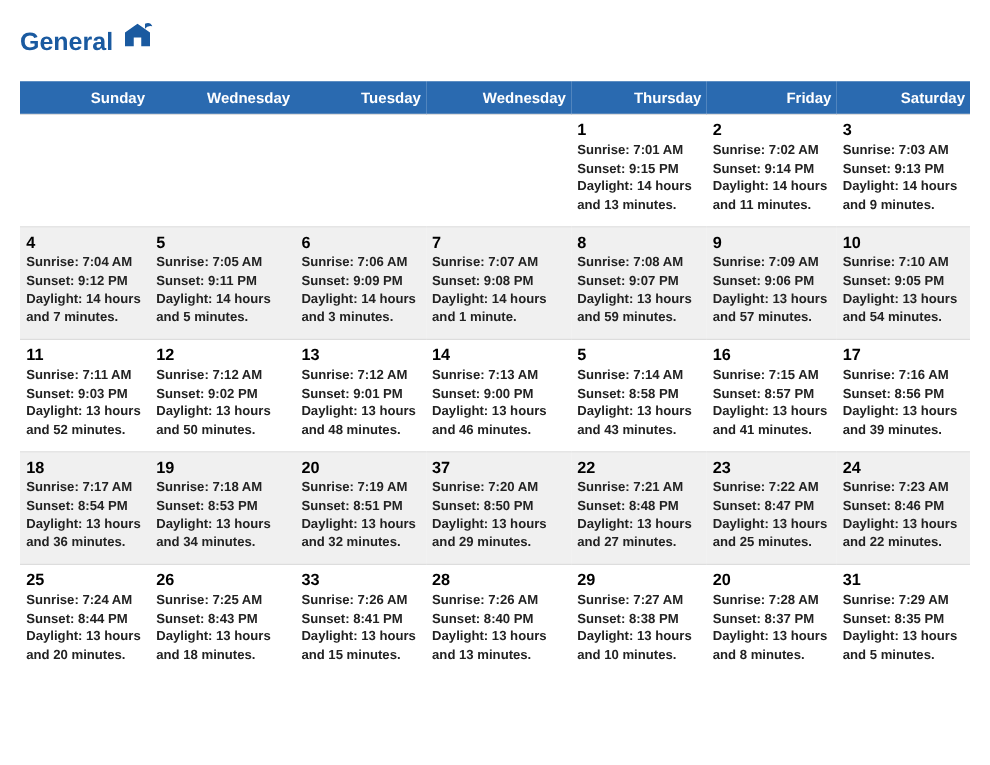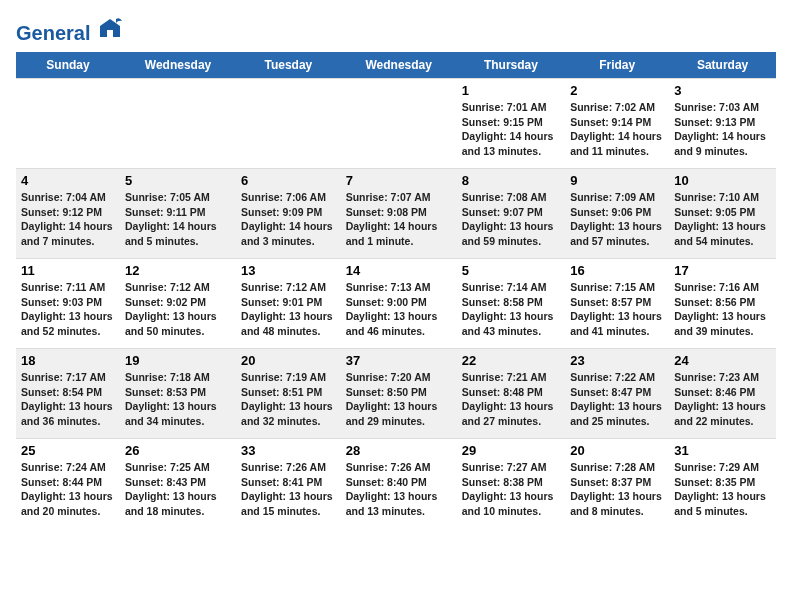--- a/index.html
+++ b/index.html
@@ -7,21 +7,21 @@
       font-family: Arial, sans-serif;
       background: #fff;
       width: 792px;
       min-height: 612px;
       padding: 16px;
     }
     .header {
       display: flex;
       justify-content: space-between;
       align-items: flex-start;
-      margin-bottom: 8px;
+      margin-bottom: 20px;
     }
     .logo {
       display: flex;
       align-items: center;
     }
     .logo-text {
       font-size: 20px;
       font-weight: bold;
       color: #333;
       line-height: 1.1;
@@ -50,21 +50,21 @@
       width: 100%;
       border-collapse: collapse;
       font-size: 11px;
     }
     thead tr {
       background-color: #2a6ab0;
       color: #fff;
     }
     thead th {
       padding: 6px 4px;
-      text-align: center;
+      text-align: right;
       font-weight: bold;
       font-size: 12px;
     }
     tbody tr {
       vertical-align: top;
     }
     tbody tr:nth-child(odd) {
       background-color: #fff;
     }
     tbody tr:nth-child(even) {

